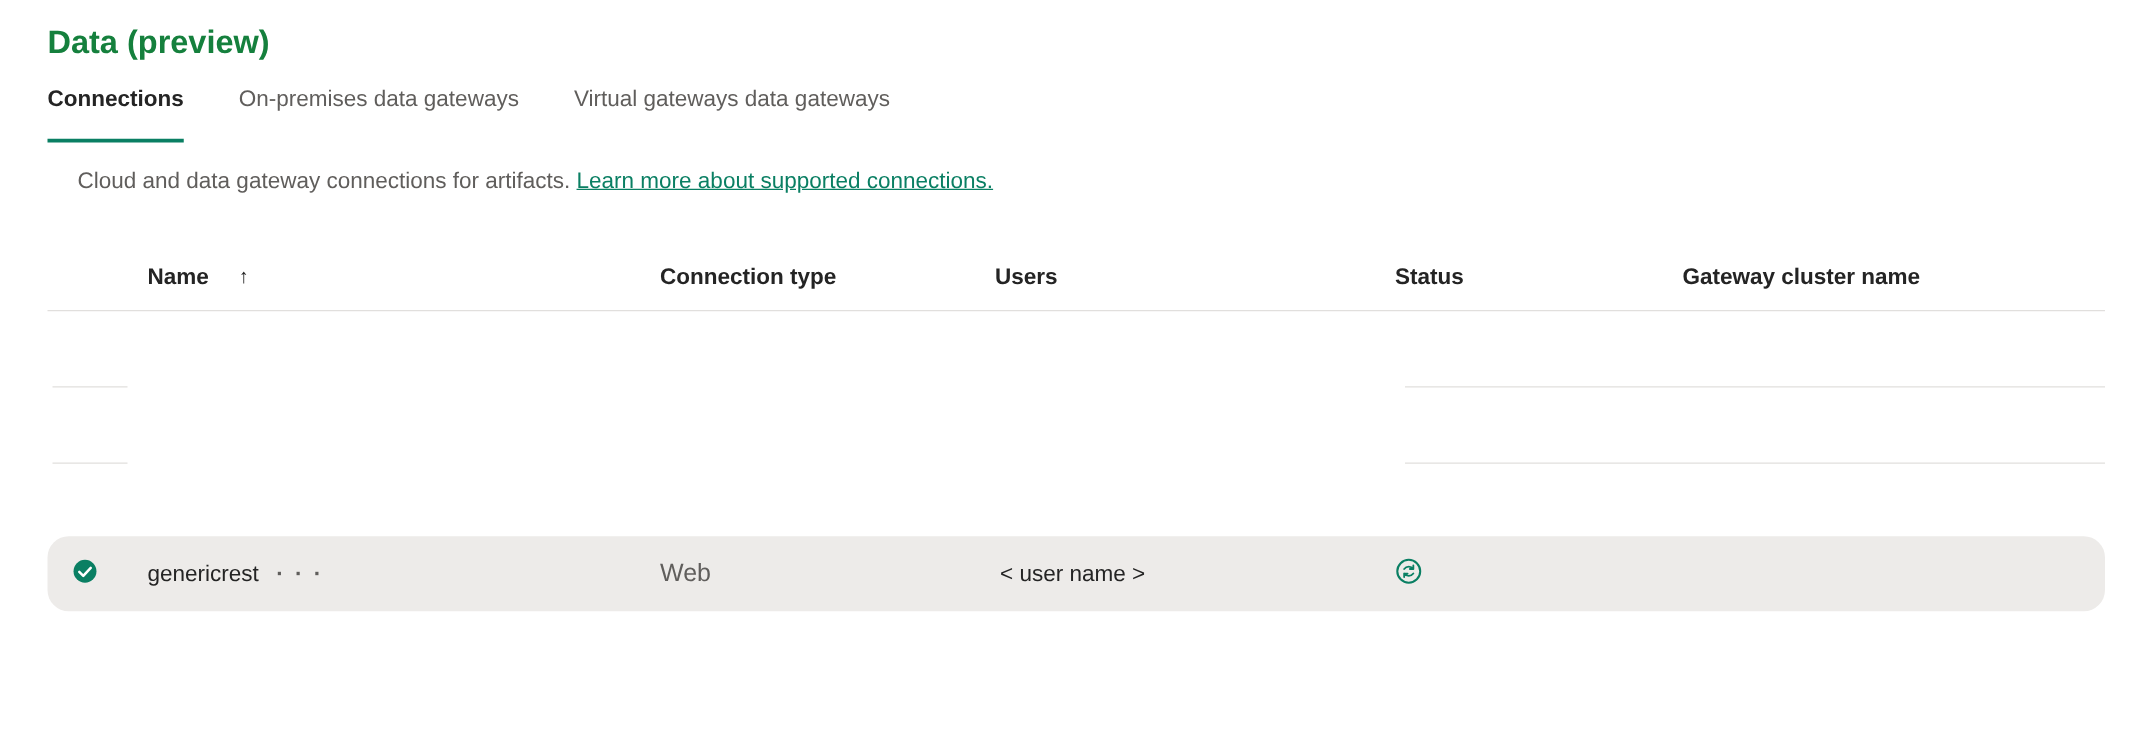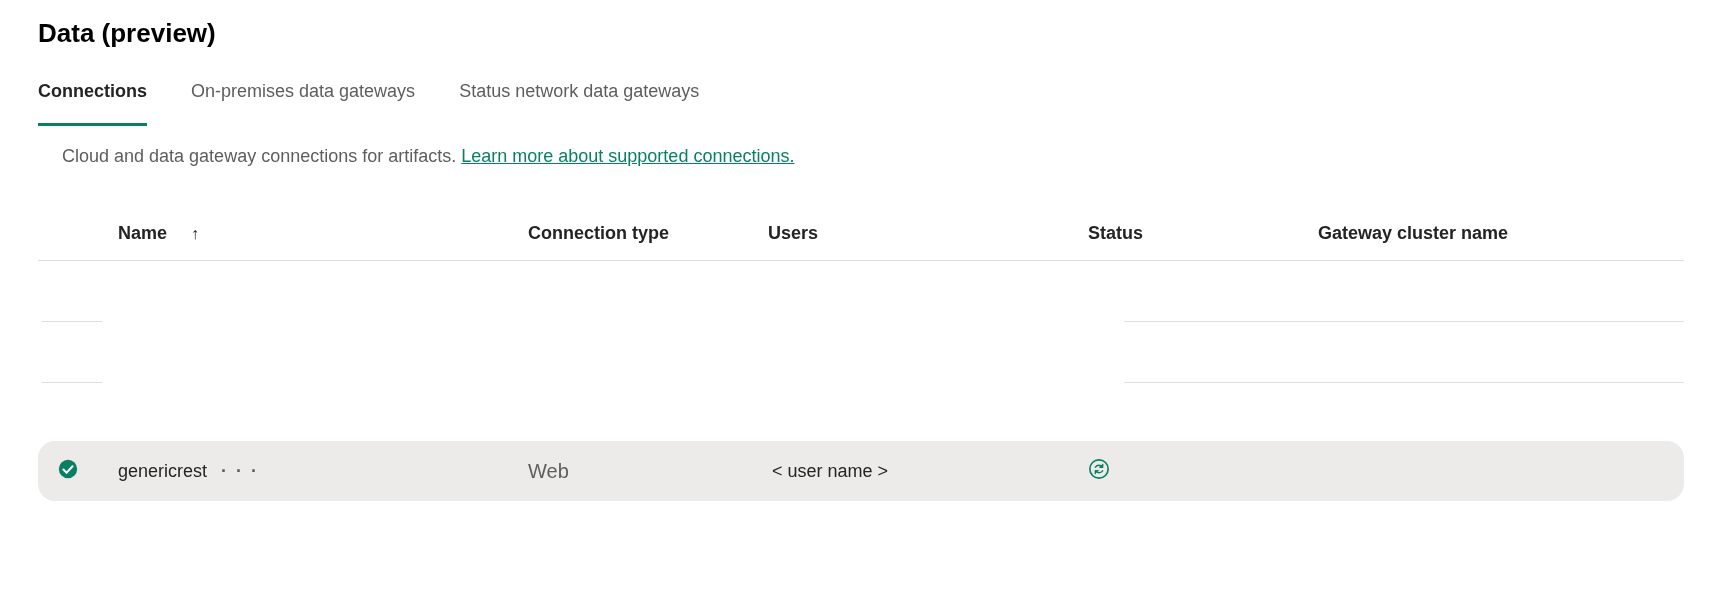--- a/index.html
+++ b/index.html
@@ -14,22 +14,22 @@
       width: 1722px;
       height: 604px;
       overflow: hidden;
     }
     .container {
       padding: 18px 38px 0 38px;
     }
     .page-title {
       font-size: 26px;
       font-weight: 600;
-      color: #000000;
-      margin-bottom: 32px;
+      color: #15803d;
+      margin-bottom: 20px;
     }
     .tabs {
       display: flex;
       gap: 44px;
       margin-bottom: 20px;
     }
     .tab {
       font-size: 18px;
       color: #605e5c;
       padding-bottom: 21px;
@@ -73,20 +73,21 @@
       padding-left: 20px;
       display: flex;
       align-items: center;
       gap: 24px;
     }
     .col-connection-type {
       width: 240px;
     }
     .col-users {
       width: 320px;
+      margin-left: 28px;
     }
     .col-status {
       width: 230px;
     }
     .col-gateway {
       flex: 1;
     }
     .sort-arrow {
       font-size: 16px;
       color: #242424;
@@ -151,21 +152,21 @@
   </style>
 </head>
 <body>
 
 <div class="container">
   <h1 class="page-title">Data (preview)</h1>
 
   <div class="tabs">
     <div class="tab active">Connections</div>
     <div class="tab">On-premises data gateways</div>
-    <div class="tab">Status network data gateways</div>
+    <div class="tab">Virtual gateways data gateways</div>
   </div>
 
   <div class="description">
     <span>Cloud and data gateway connections for artifacts. </span><a href="#">Learn more about supported connections.</a>
   </div>
 
   <div class="table-container">
     <div class="table-header">
       <div class="col-checkbox"></div>
       <div class="col-name">

